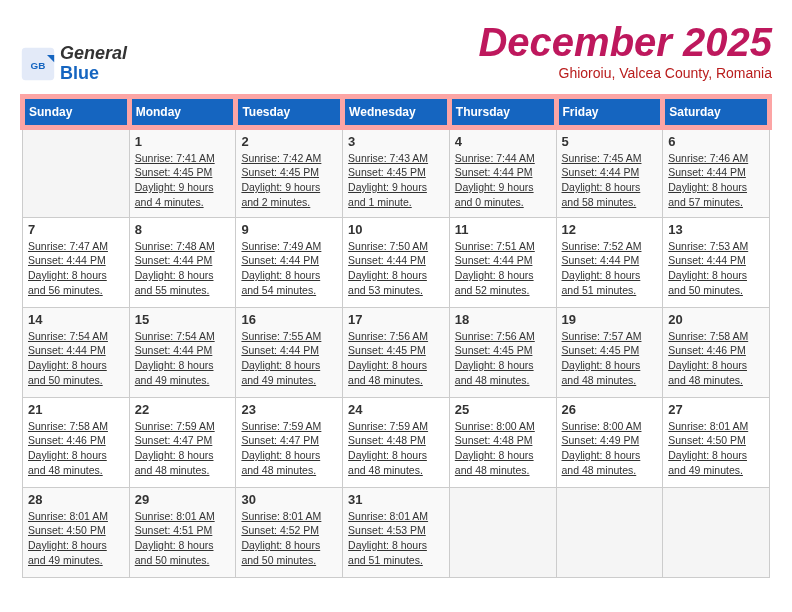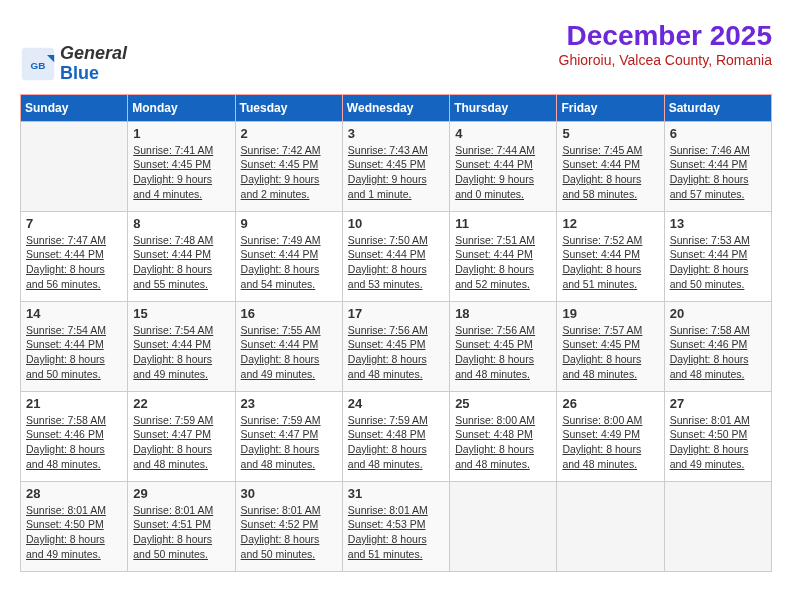--- a/index.html
+++ b/index.html
@@ -30,43 +30,44 @@
     .logo-general { color: #333; font-style: italic; }
     .logo-blue { color: #1565c0; }
     .logo-icon {
       width: 36px;
       height: 36px;
     }
     .title-block {
       text-align: right;
     }
     .month-title {
-      font-size: 28px;
-      font-weight: bold;
-      color: #6d28d9;
+      font-size: 40px;
+      font-weight: bold;
+      color: #be185d;
+      font-style: italic;
     }
     .location {
       font-size: 14px;
       color: #b91c1c;
     }
     table {
       width: 100%;
       border-collapse: collapse;
       font-size: 11px;
     }
     thead tr {
       background-color: #1565c0;
       color: #fff;
     }
     thead th {
       padding: 6px 4px;
       text-align: left;
       font-weight: bold;
       font-size: 12px;
-      border: 1px solid #fca5a5;
+      border: 5px solid #fca5a5;
     }
     tbody tr {
       vertical-align: top;
     }
     tbody td {
       border: 1px solid #ccc;
       padding: 4px 5px;
       min-height: 80px;
       height: 90px;
     }

